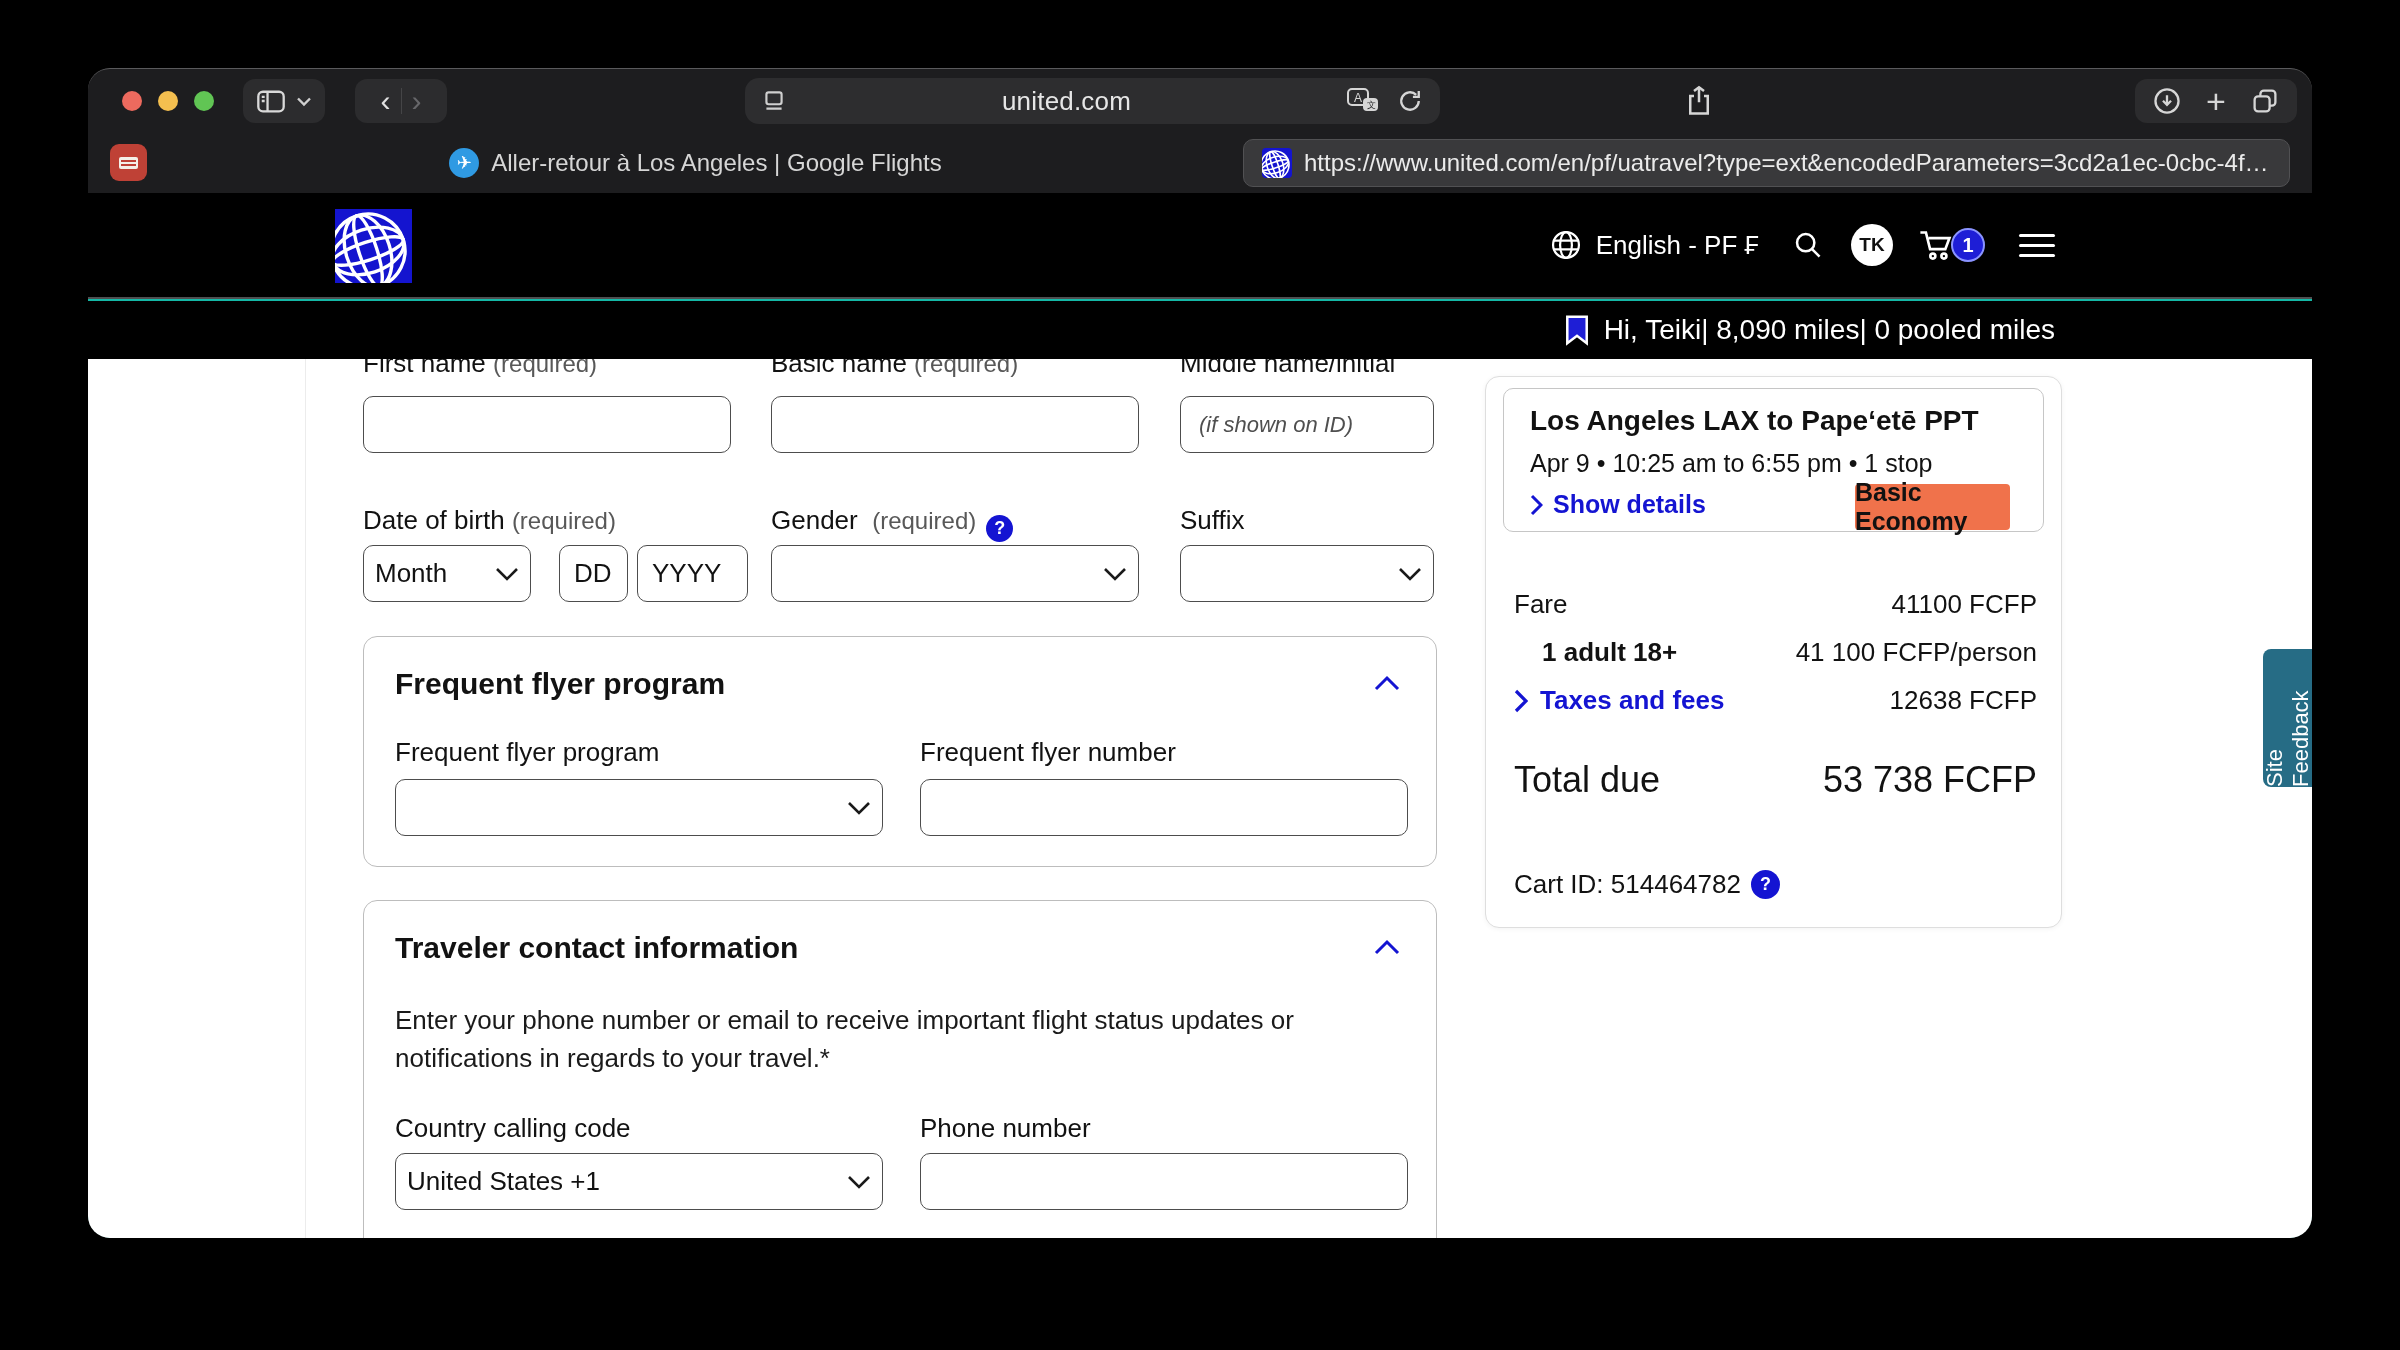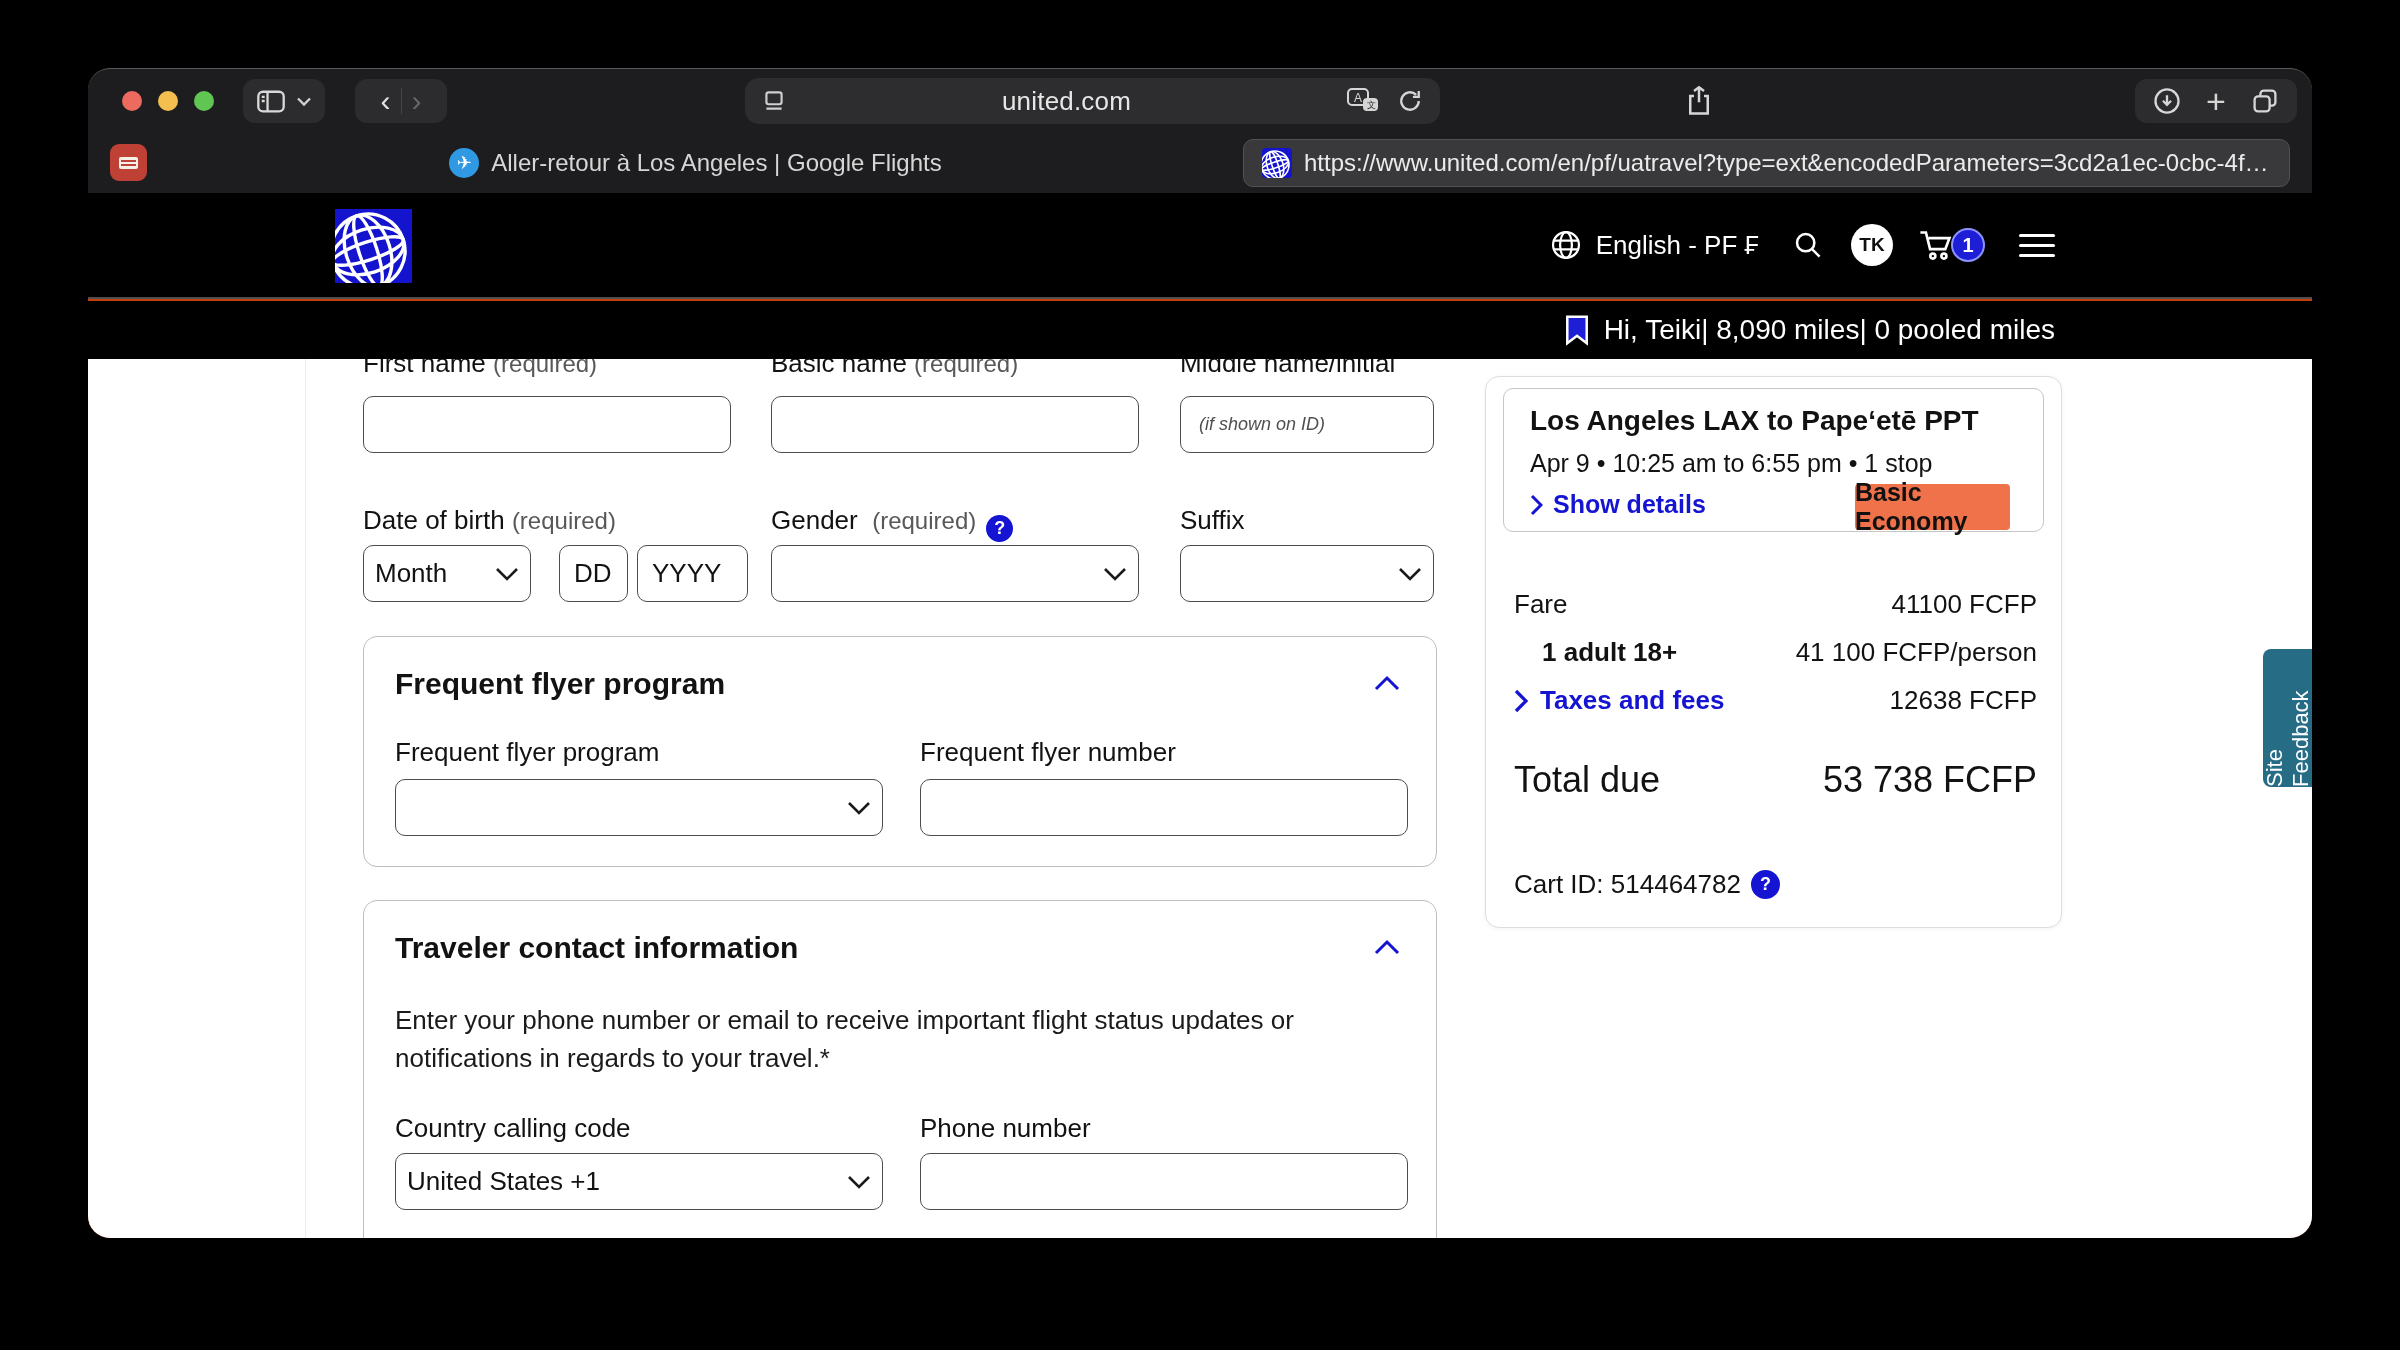--- a/index.html
+++ b/index.html
@@ -42,21 +42,21 @@
     display:flex; align-items:center; justify-content:center; gap:12px; color:#d6d6d6; font-size:24px; }
   .favicon-gf { width:30px; height:30px; border-radius:50%; background:#2f9ae3; color:#fff;
     display:flex; align-items:center; justify-content:center; font-size:18px; flex:0 0 auto; }
   .tab-active { position:absolute; left:1155px; width:1047px; top:6px; height:48px; background:#39393b;
     border:1px solid #515153; border-radius:10px; display:flex; align-items:center; gap:12px;
     color:#ebebeb; font-size:24px; padding:0 18px; }
   .tab-active .t { white-space:nowrap; overflow:hidden; text-overflow:ellipsis; }
   .favicon-ua { width:30px; height:30px; border-radius:4px; overflow:hidden; flex:0 0 auto; }
 
   
-  .page { position:absolute; top:124px; left:0; right:0; bottom:0; background:#c2410c; }
+  .page { position:absolute; top:124px; left:0; right:0; bottom:0; background:#14b8a6;border-radius:23px; }
 
   .site-header { position:absolute; top:0; left:0; right:0; height:106px; background:#000;
     border-bottom:2px solid #4f4f51; }
   .logo { position:absolute; left:247px; top:16px; width:77px; height:74px; }
   .hdr-right { position:absolute; right:257px; top:0; height:104px; display:flex; align-items:center; color:#fff; }
   .lang { display:flex; align-items:center; gap:14px; font-size:26px; }
   .sp34{width:34px;} .sp28{width:28px;} .sp24{width:24px;}
   .avatar { width:42px; height:42px; border-radius:50%; background:#fff; color:#111;
     display:flex; align-items:center; justify-content:center; font-weight:bold; font-size:19px; }
   .cart-wrap { display:flex; align-items:center; }
@@ -69,21 +69,21 @@
   .miles { position:absolute; top:108px; left:0; right:0; height:58px; background:#000;
     display:flex; align-items:center; justify-content:flex-end; padding-right:257px; gap:14px;
     color:#fff; font-size:28px; }
 
   .content { position:absolute; top:166px; left:0; right:0; bottom:0; background:#fff; overflow:hidden; color:#121212; }
   .vline { position:absolute; left:217px; top:0; bottom:0; width:1px; background:#ececec; }
 
   .flabel { position:absolute; font-size:26px; color:#121212; white-space:nowrap; }
   .flabel .req { font-size:24px; color:#585858; }
   .tbox { position:absolute; height:57px; border:1.5px solid #4d4d4d; border-radius:10px; background:#fff;
-    font-size:18px; color:#121212; padding:0 18px; font-family:inherit; }
+    font-size:22px; color:#121212; padding:0 18px; font-family:inherit; }
   input.tbox { outline:none; }
   input.italic-ph::placeholder { font-style:italic; color:#4f4f4f; opacity:1; }
   .selbox { position:absolute; height:57px; border:1.5px solid #4d4d4d; border-radius:10px; background:#fff;
     display:flex; align-items:center; font-size:26px; padding:0 11px; }
   .selbox .val { flex:1; white-space:nowrap; }
   .selbox svg { flex:0 0 auto; }
   .qmark { display:inline-flex; width:27px; height:27px; border-radius:50%; background:#1414d2; color:#fff;
     font-size:18px; font-weight:bold; align-items:center; justify-content:center; vertical-align:-5px; margin-left:10px; }
 
   .card { position:absolute; background:#fff; border:1px solid #bdbdbd; border-radius:14px; }

